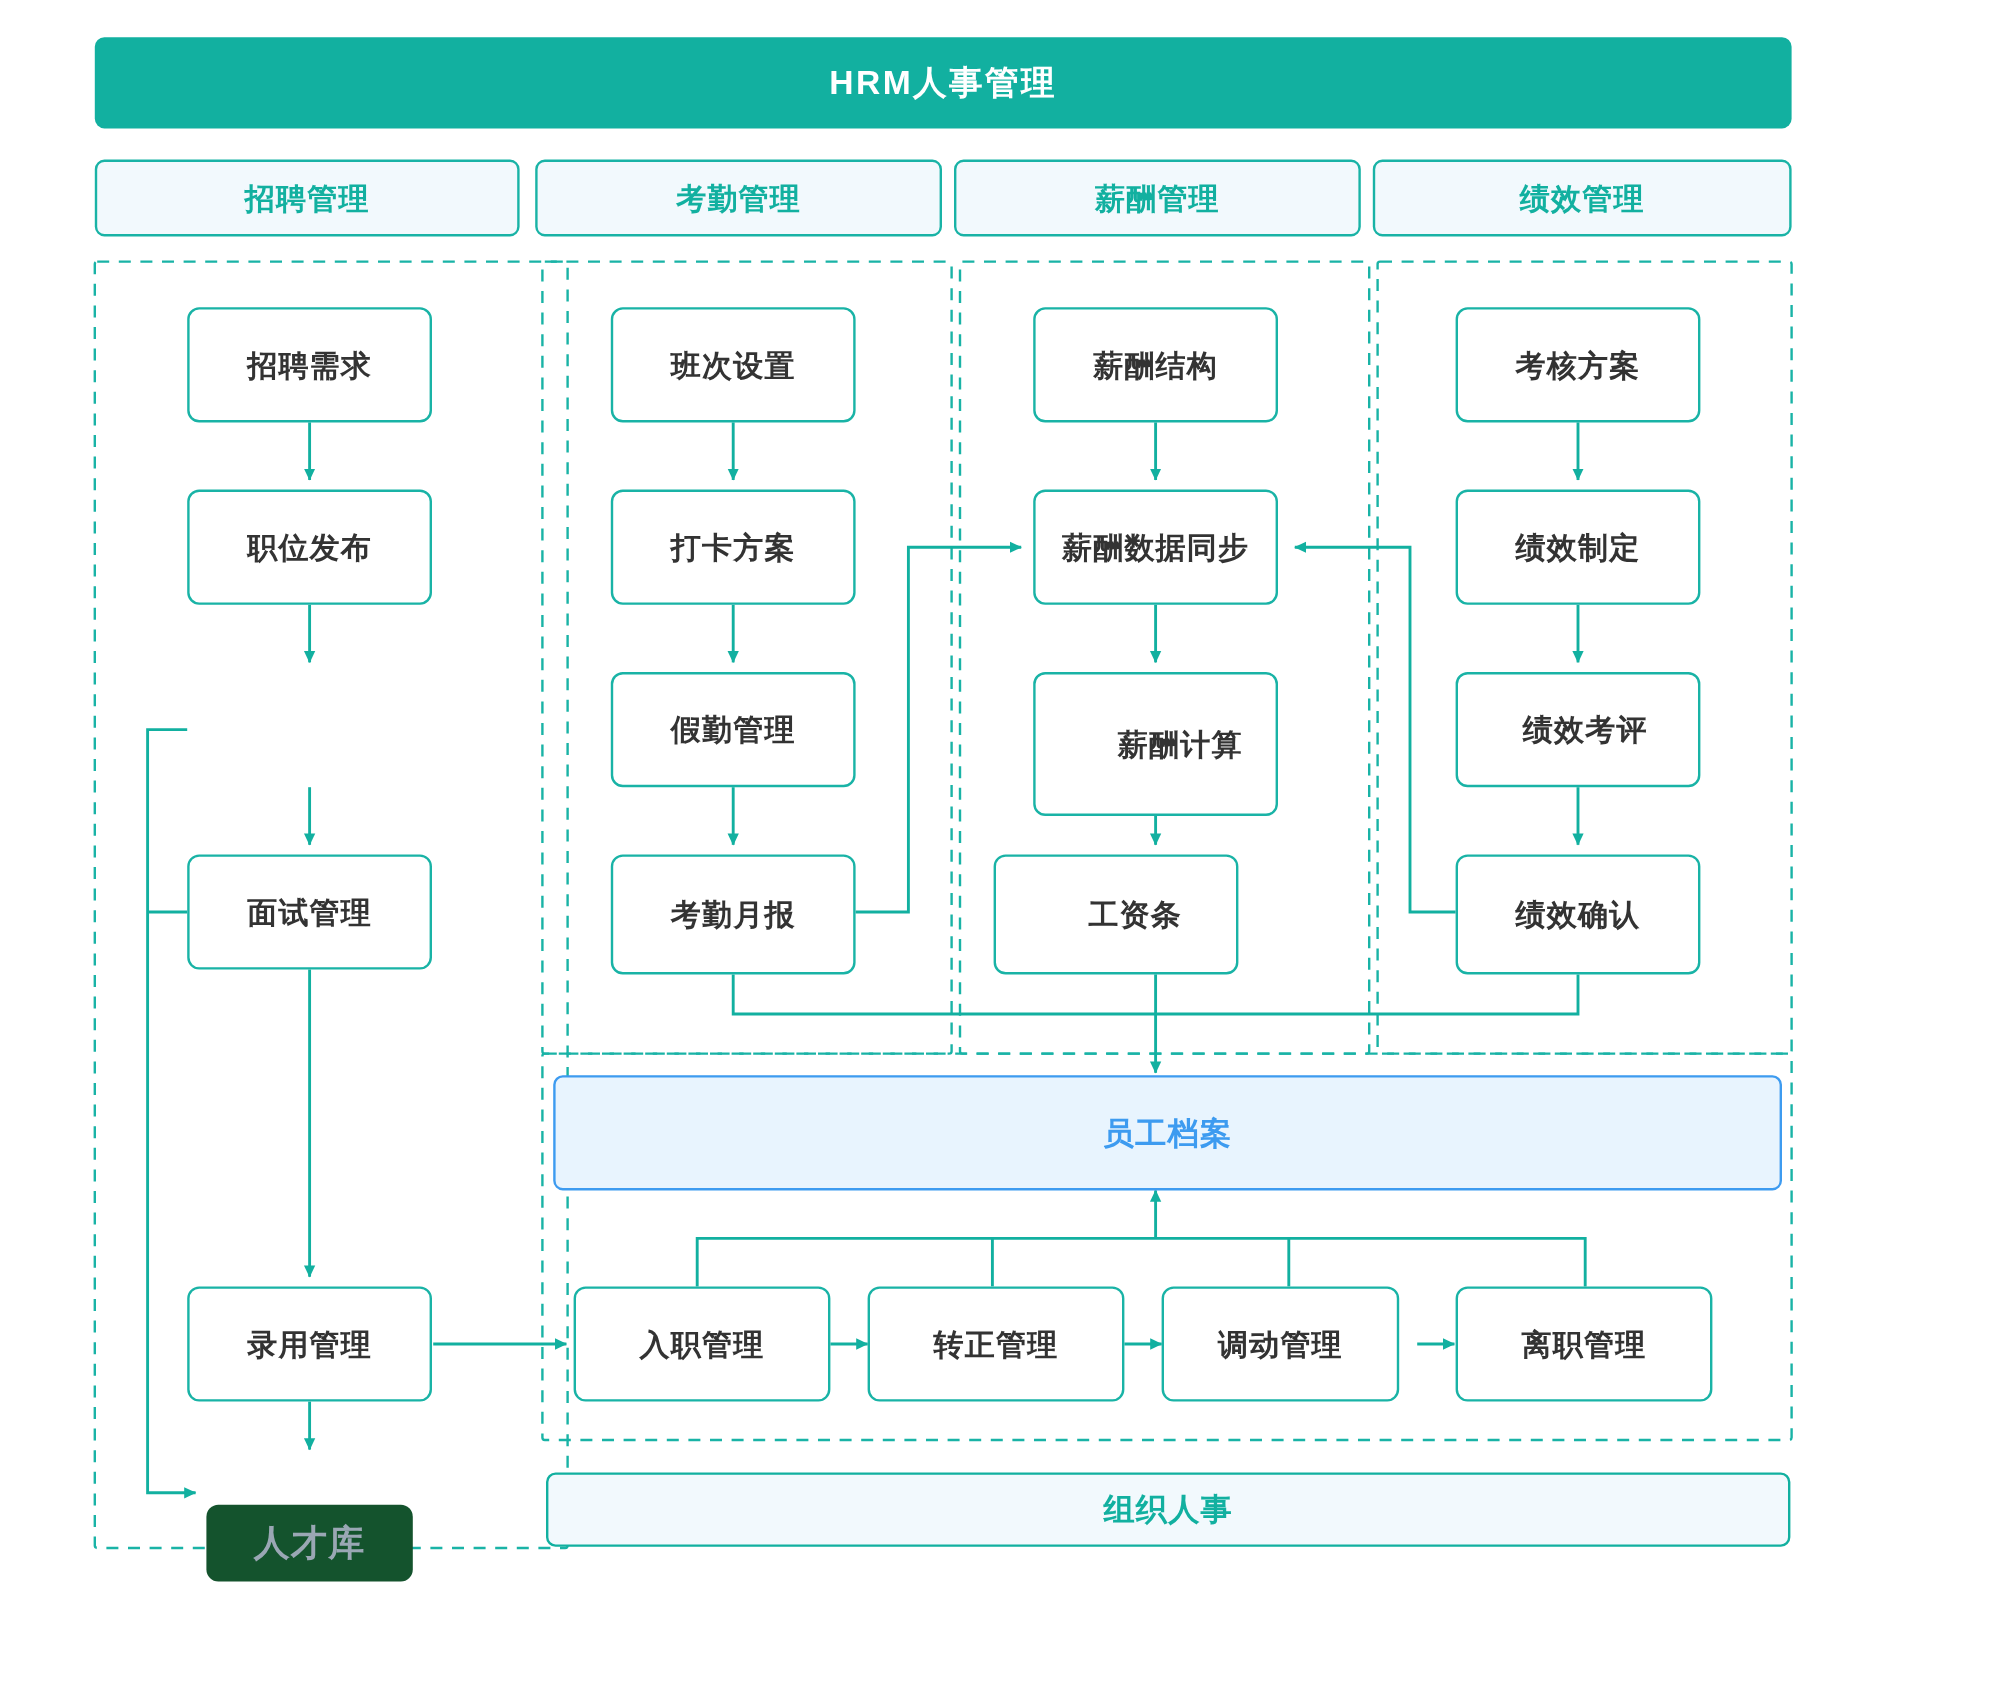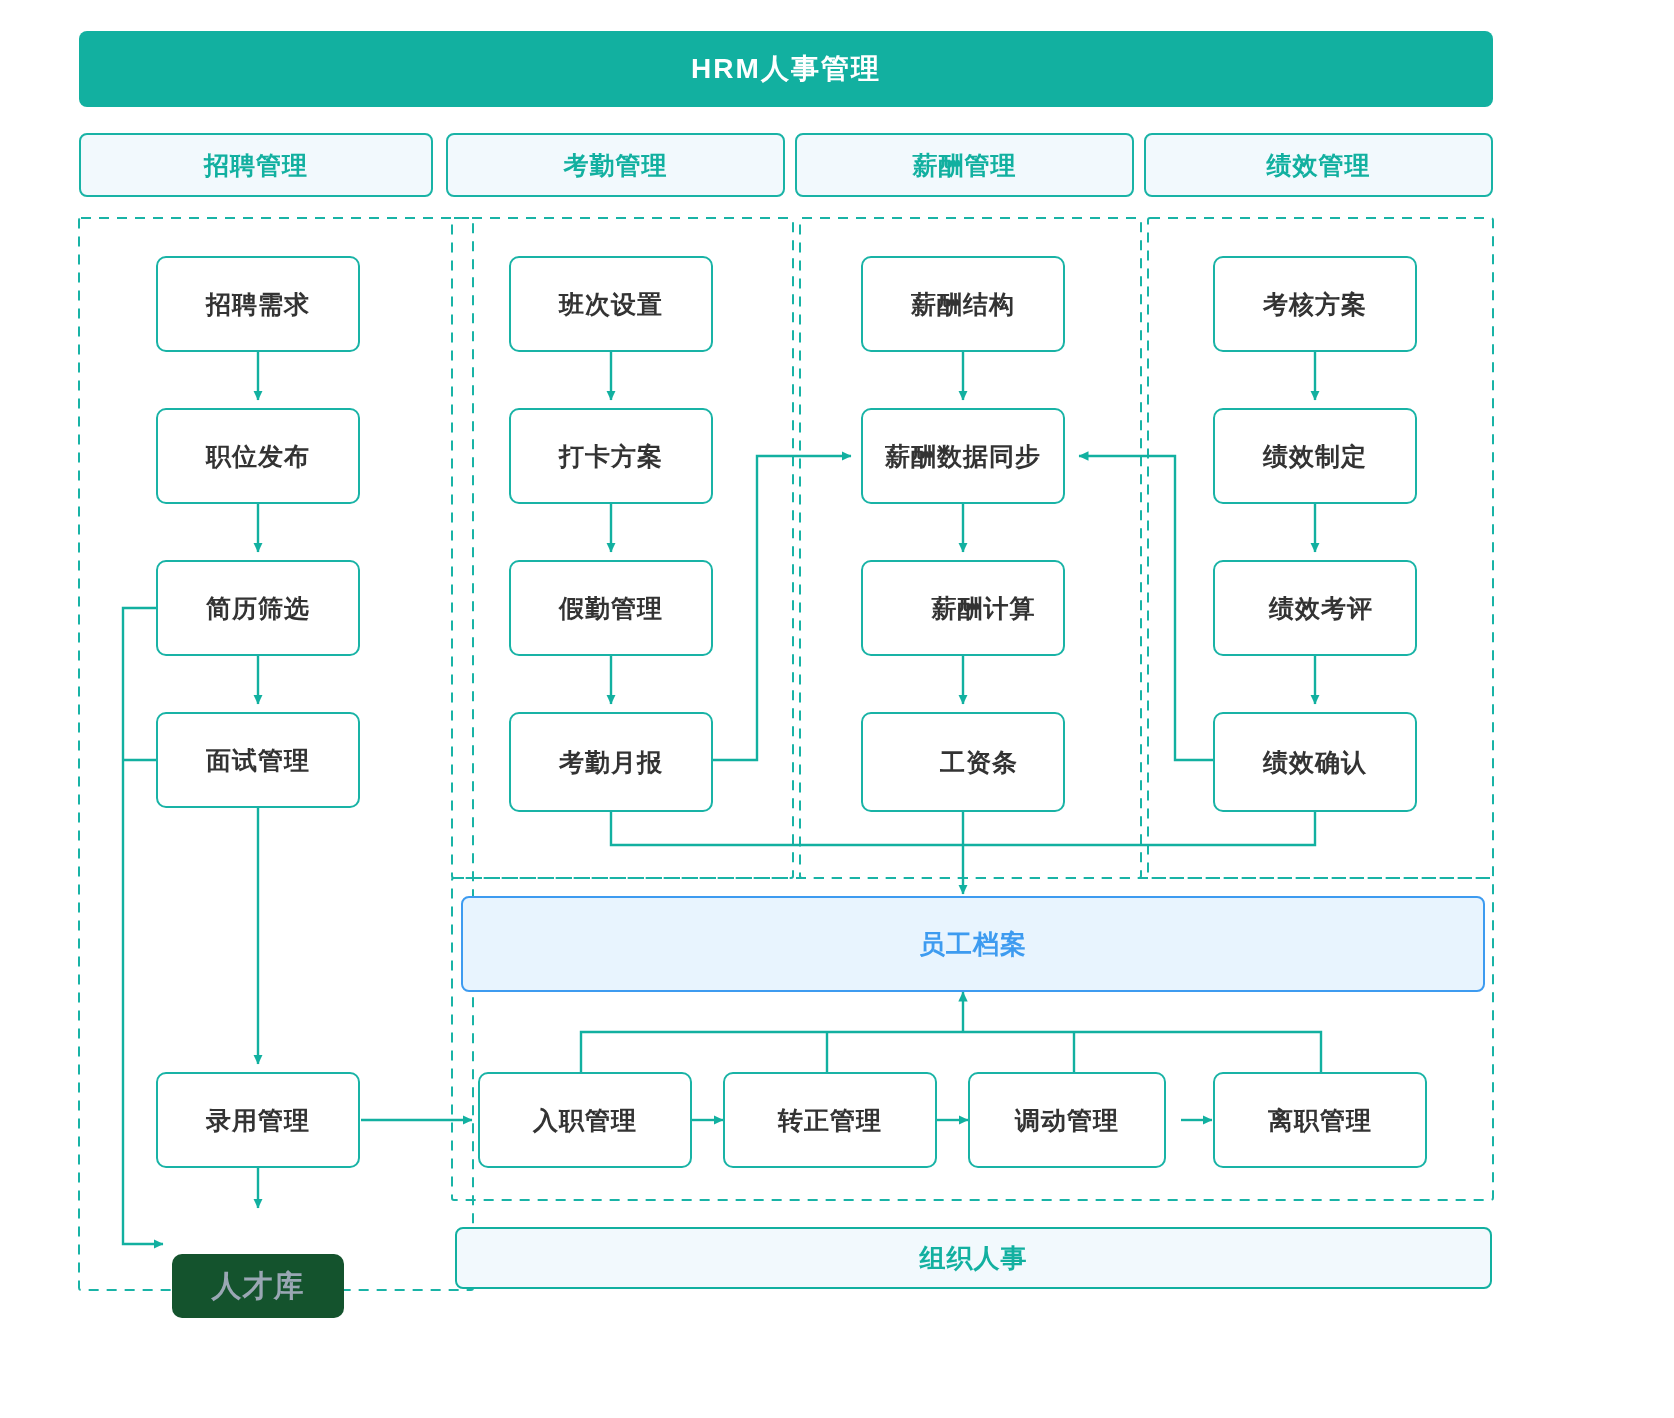--- a/index.html
+++ b/index.html
@@ -147,34 +147,33 @@
 
   <div class="box title-bar" style="left:79px; top:31px; width:1414px; height:76px;">HRM人事管理</div>
 
   <div class="box tab" style="left:79px; top:133px; width:354px; height:64px;">招聘管理</div>
   <div class="box tab" style="left:446px; top:133px; width:339px; height:64px;">考勤管理</div>
   <div class="box tab" style="left:795px; top:133px; width:339px; height:64px;">薪酬管理</div>
   <div class="box tab" style="left:1144px; top:133px; width:349px; height:64px;">绩效管理</div>
 
   <div class="box" style="left:156px; top:256px; width:204px; height:96px;">招聘需求</div>
   <div class="box" style="left:156px; top:408px; width:204px; height:96px;">职位发布</div>
-  <div class="box" style="left:156px; top:560px; width:204px; height:96px;">简历筛选</div>
   <div class="box" style="left:156px; top:712px; width:204px; height:96px;">面试管理</div>
   <div class="box" style="left:156px; top:1072px; width:204px; height:96px;">录用管理</div>
   <div class="box talent-pool" style="left:172px; top:1212px; width:172px; height:64px;">人才库</div>
 
   <div class="box" style="left:509px; top:256px; width:204px; height:96px;">班次设置</div>
   <div class="box" style="left:509px; top:408px; width:204px; height:96px;">打卡方案</div>
   <div class="box" style="left:509px; top:560px; width:204px; height:96px;">假勤管理</div>
   <div class="box" style="left:509px; top:712px; width:204px; height:100px;">考勤月报</div>
 
   <div class="box" style="left:861px; top:256px; width:204px; height:96px;text-align:right;">薪酬结构</div>
   <div class="box" style="left:861px; top:408px; width:204px; height:96px;">薪酬数据同步</div>
-  <div class="box" style="left:861px; top:560px; width:204px; height:96px;padding-left:41px;">薪酬计算</div>
-  <div class="box" style="left:861px; top:712px; width:204px; height:100px;padding-left:32px;">工资条</div>
+  <div class="box" style="left:861px; top:560px; width:204px; height:120px;padding-left:41px;">薪酬计算</div>
+  <div class="box" style="left:828px; top:712px; width:204px; height:100px;padding-left:32px;">工资条</div>
 
   <div class="box" style="left:1213px; top:256px; width:204px; height:96px;">考核方案</div>
   <div class="box" style="left:1213px; top:408px; width:204px; height:96px;">绩效制定</div>
   <div class="box" style="left:1213px; top:560px; width:204px; height:96px;padding-left:12px;">绩效考评</div>
   <div class="box" style="left:1213px; top:712px; width:204px; height:100px;">绩效确认</div>
 
   <div class="box employee-file" style="left:461px; top:896px; width:1024px; height:96px;">员工档案</div>
 
   <div class="box" style="left:478px; top:1072px; width:214px; height:96px;">入职管理</div>
   <div class="box" style="left:723px; top:1072px; width:214px; height:96px;">转正管理</div>

